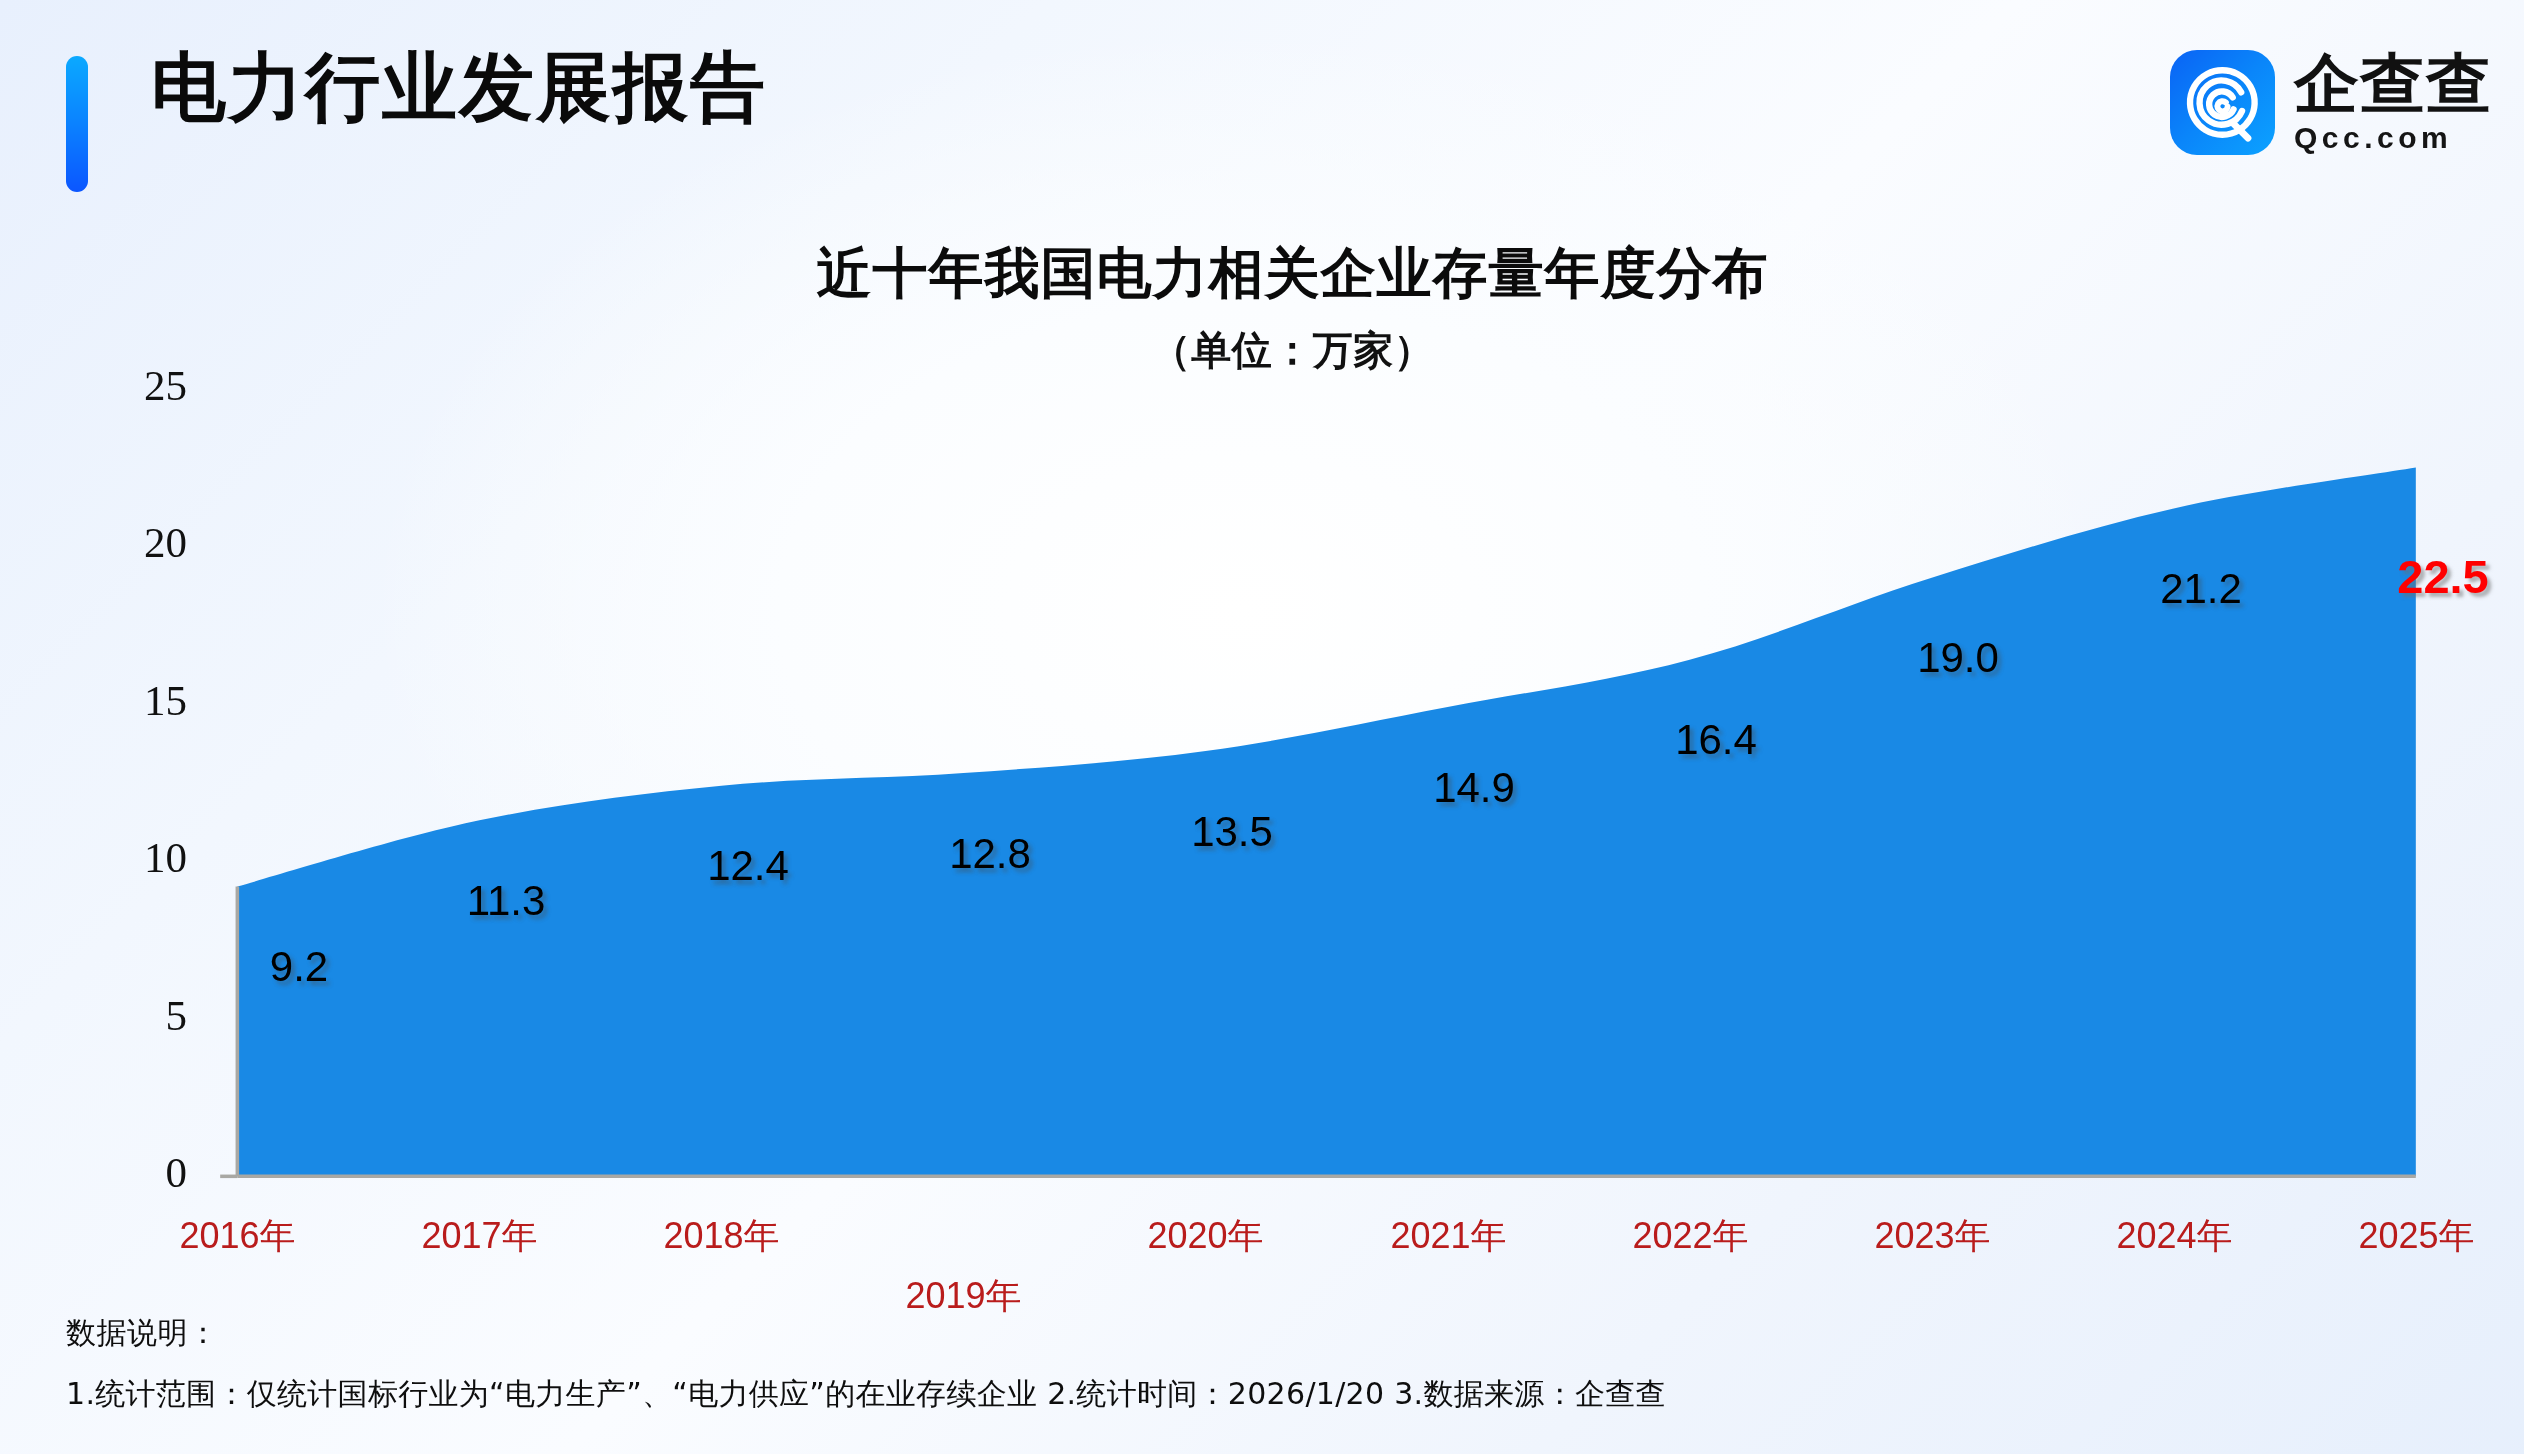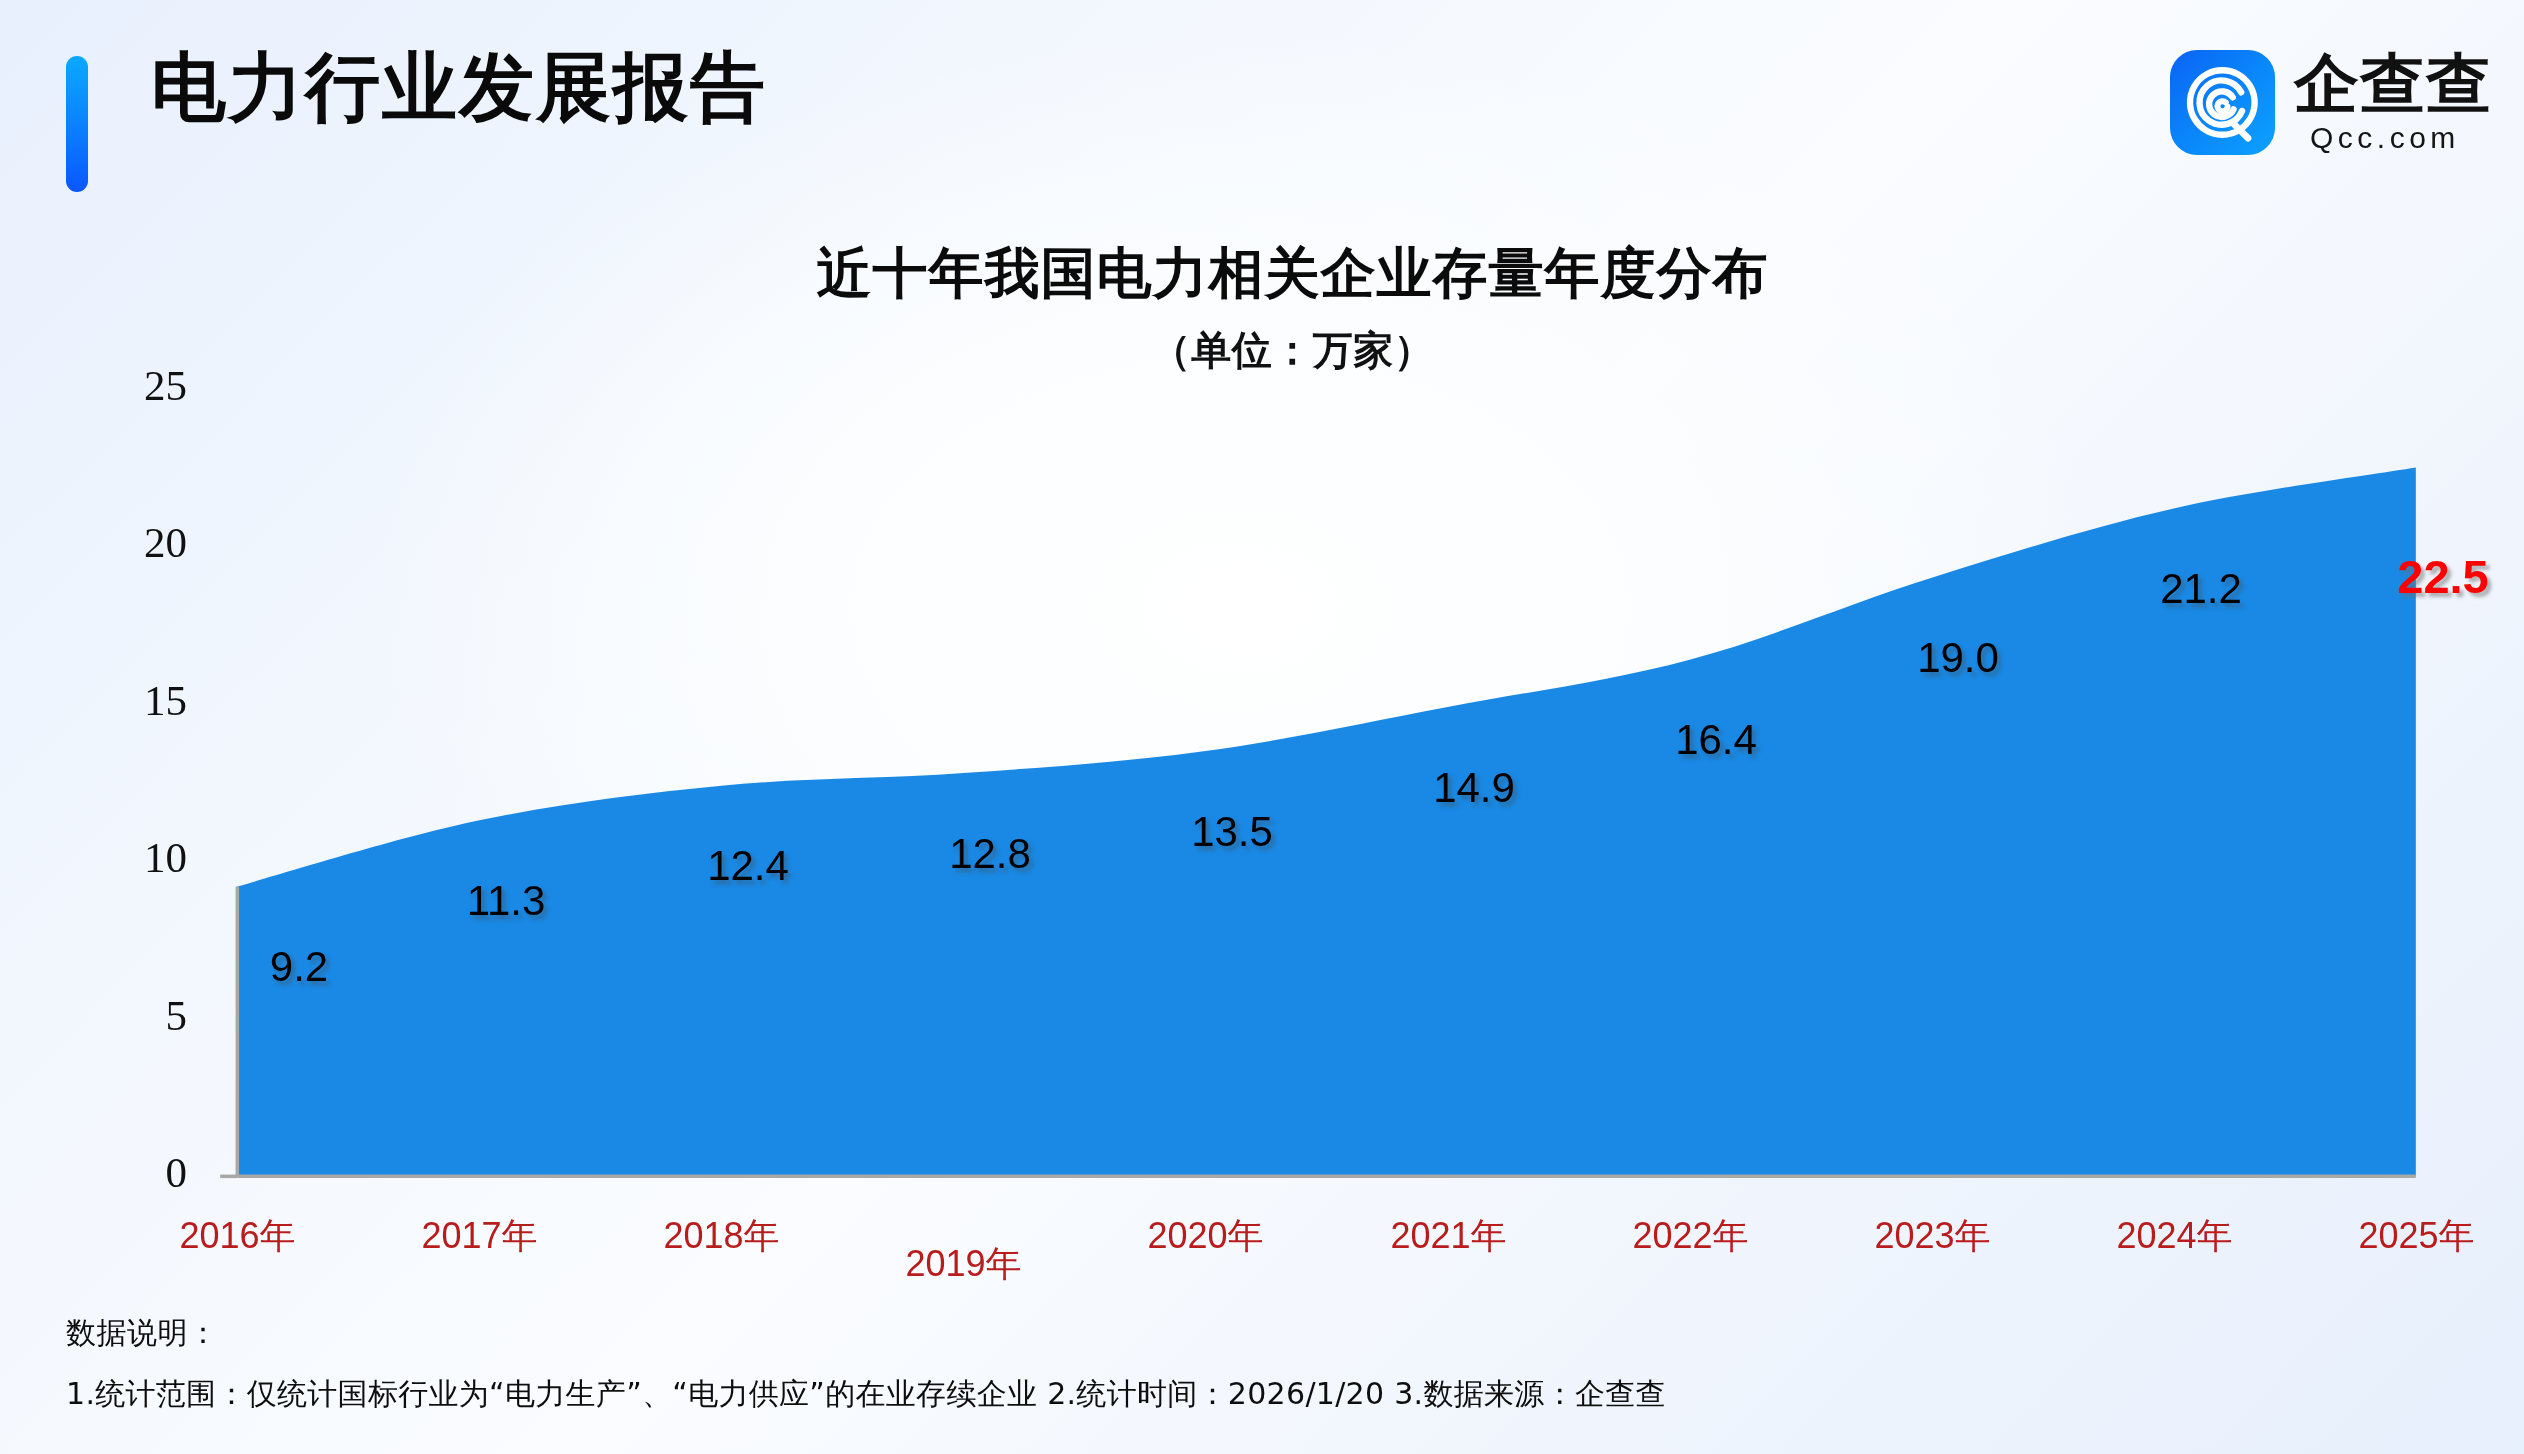--- a/index.html
+++ b/index.html
@@ -36,22 +36,22 @@
     flex:none;
   }
   #logo-badge svg { display:block; }
   #brand-wordmark { display:flex; flex-direction:column; justify-content:center; }
   #brand-cn {
     font-size:65px; font-weight:bold; color:#111111; letter-spacing:1px;
     line-height:1.02; white-space:nowrap;
     font-family:"DejaVu Sans","Liberation Sans",sans-serif;
   }
   #brand-en {
-    font-size:30px; font-weight:normal; color:#151515; letter-spacing:4.5px;
-    line-height:1.1; margin-top:3px; white-space:nowrap;margin-left:16px;
+    font-size:30px; font-weight:bold; color:#151515; letter-spacing:4.5px;
+    line-height:1.1; margin-top:3px; white-space:nowrap;
   }
 
   
   #chart-title {
     position:absolute; left:0; top:237px; width:2585px; text-align:center;
     font-size:55px; font-weight:bold; color:#0B0B0B; letter-spacing:1px;
     font-family:"DejaVu Sans","Liberation Sans",sans-serif;
   }
   #chart-subtitle {
     position:absolute; left:0; top:323px; width:2585px; text-align:center;
@@ -138,21 +138,21 @@
       <div class="ytick" style="left: 66px; top: 518px;">20</div>
       <div class="ytick" style="left: 66px; top: 676px;">15</div>
       <div class="ytick" style="left: 66px; top: 833px;">10</div>
       <div class="ytick" style="left: 66px; top: 991px;">5</div>
       <div class="ytick" style="left: 66px; top: 1148px;">0</div>
     </div>
   <div id="xticks">
       <div class="xtick" style="width: 263px; left: 106px; top: 1212px;">2016年</div>
       <div class="xtick" style="width: 263px; left: 348px; top: 1212px; text-align: center;">2017年</div>
       <div class="xtick" style="width: 263px; left: 590px; top: 1212px;">2018年</div>
-      <div class="xtick" style="width: 263px; left: 832px; top: 1240px;">2019年</div>
+      <div class="xtick" style="width: 263px; left: 832px; top: 1272px;">2019年</div>
       <div class="xtick" style="width: 263px; left: 1074px; top: 1212px;">2020年</div>
       <div class="xtick" style="width: 263px; left: 1317px; top: 1212px;">2021年</div>
       <div class="xtick" style="width: 263px; left: 1559px; top: 1212px;">2022年</div>
       <div class="xtick" style="width: 263px; left: 1801px; top: 1212px;">2023年</div>
       <div class="xtick" style="width: 263px; left: 2043px; top: 1212px;">2024年</div>
       <div class="xtick" style="width: 263px; left: 2285px; top: 1212px;">2025年</div>
     </div>
   <div id="dlabels">
       <div class="dlabel" style="width: 182px; left: 208px; top: 943px;">9.2</div>
       <div class="dlabel" style="width: 182px; left: 415px; top: 877px;">11.3</div>

